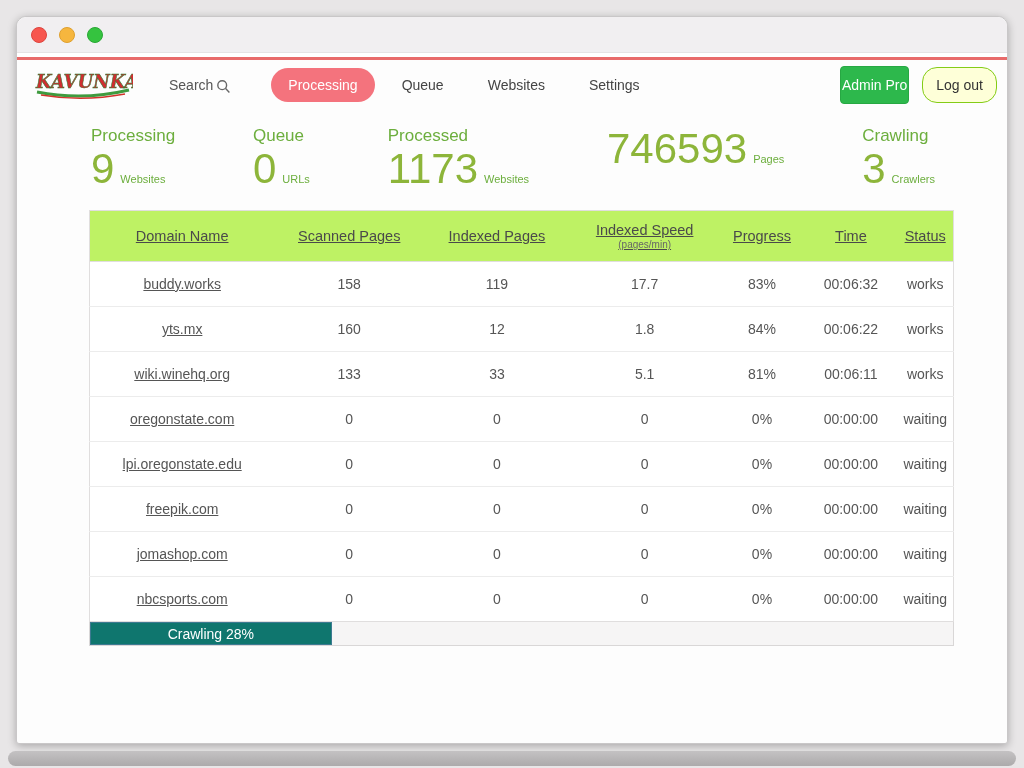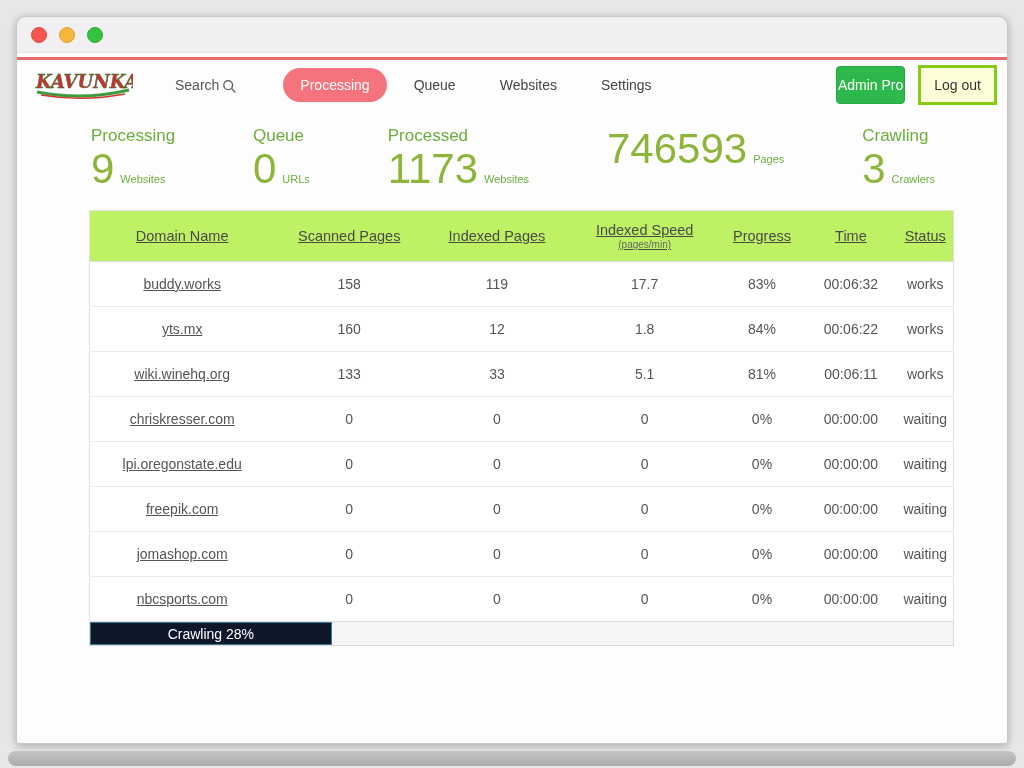--- a/index.html
+++ b/index.html
@@ -29,42 +29,42 @@
   .light { width:16px; height:16px; border-radius:50%; cursor:pointer; }
   .light.red    { background:#f7564f; border:1px solid #dd443e; }
   .light.yellow { background:#f6b63e; border:1px solid #dfa02e; }
   .light.green  { background:#35c33f; border:1px solid #2aa835; }
   .white-strip { height:4px; background:#ffffff; }
   .accent-line { height:3px; background:#e86a6a; }
 
   
   .navbar {
     height:50px; display:flex; align-items:center;
-    padding:0 10px 0 16px; background:#fdfdfd;gap:6px;
+    padding:0 10px 0 16px; background:#fdfdfd;
   }
   .logo { width:100px; height:40px; flex:0 0 auto; }
   .search {
     display:flex; align-items:center; gap:3px;
     margin-left:36px; color:#555; font-size:14px; cursor:pointer;
   }
   .search svg { margin-top:2px; }
   .nav-items { display:flex; align-items:center; gap:10px; margin-left:40px; }
   .nav-item {
     padding:9px 17px; font-size:14px; color:#444;
     border-radius:18px; cursor:pointer; white-space:nowrap;
   }
   .nav-item.active { background:#f4737d; color:#fff; }
   .right-buttons { margin-left:auto; display:flex; align-items:center; gap:13px; }
   .btn-admin {
     background:#2db84c; color:#fff; border:1px solid #27a843;
     padding:10px 1px; border-radius:4px; font-size:14px; cursor:pointer;
   }
   .btn-logout {
-    background:#feffd8; color:#333; border:3px solid #84cc16;
-    padding:9px 13px; border-radius:0; font-size:14px; cursor:pointer;
+    background:#feffd8; color:#333; border:1px solid #84cc16;
+    padding:9px 13px; border-radius:15px; font-size:14px; cursor:pointer;
   }
 
   
   .stats {
     display:flex; justify-content:space-between;
     margin:16px 72px 0 74px;
   }
   .stat-label { color:#6cae3d; font-size:17px; }
   .stat-line { display:flex; align-items:baseline; margin-top:2px; }
   .stat-value { color:#8db53a; font-size:42px; line-height:1; font-weight:400; }
@@ -93,21 +93,21 @@
   .col-speed{width:150px}.col-progress{width:85px}.col-time{width:93px}.col-status{width:56px}
 
   
   .progress-outer {
     width:865px; margin-left:72px; height:24px;
     background:#f6f5f5;
     border:1px solid #d9d7d7; border-top:none;
     position:relative;
   }
   .progress-fill {
-    height:100%; background:#0f172a;
+    height:100%; background:#0f766e;
     border:1px solid #3c7a91;
     display:flex; align-items:center; justify-content:center;
     color:#fff; font-size:14px; white-space:nowrap;
   }
 
   .bottom-bar {
     position:absolute; left:8px; right:8px; bottom:2px; height:15px;
     background:linear-gradient(#c4c2c3,#acaaab);
     border-radius:8px;
   }
@@ -227,21 +227,21 @@
         <tr>
           <td><a href="#">wiki.winehq.org</a></td>
           <td>133</td>
           <td>33</td>
           <td>5.1</td>
           <td>81%</td>
           <td>00:06:11</td>
           <td>works</td>
         </tr>
         <tr>
-          <td><a href="#">chriskresser.com</a></td>
+          <td><a href="#">oregonstate.com</a></td>
           <td>0</td>
           <td>0</td>
           <td>0</td>
           <td>0%</td>
           <td>00:00:00</td>
           <td>waiting</td>
         </tr>
         <tr>
           <td><a href="#">lpi.oregonstate.edu</a></td>
           <td>0</td>

